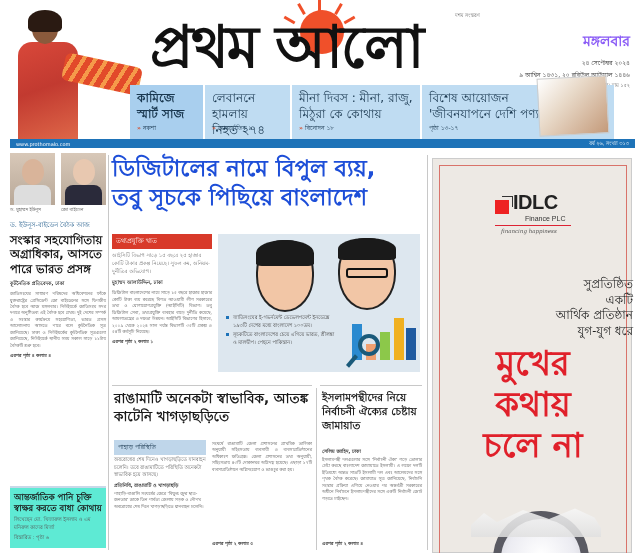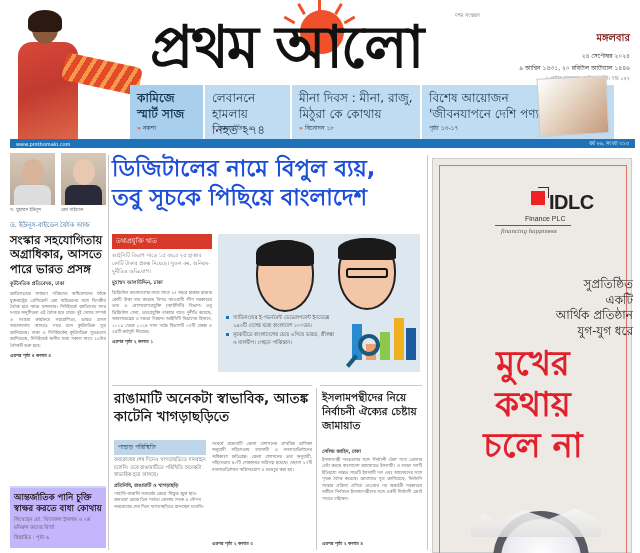--- a/index.html
+++ b/index.html
@@ -13,21 +13,21 @@
   .model .hair { position: absolute; left: 20px; top: 2px; width: 34px; height: 22px; border-radius: 50% 50% 20% 20%; background: #2a1a12; }
   .model .body { position: absolute; left: 10px; top: 34px; width: 60px; height: 101px; background: linear-gradient(160deg,#d9483a,#c23a30 45%,#e06a4a); border-radius: 14px 14px 0 0; }
   .model .scarf { position: absolute; left: 55px; top: 52px; width: 78px; height: 28px; background: repeating-linear-gradient(110deg,#e24a2a 0 6px,#f59a4a 6px 10px); transform: rotate(12deg); border-radius: 6px; }
 
   .logo { position: absolute; left: 150px; top: 18px; font-family: "DejaVu Serif", serif; font-size: 58px; font-weight: 900; color: #111; letter-spacing: -2px; line-height: 1; }
   .sun { position: absolute; left: 300px; top: 10px; width: 44px; height: 44px; border-radius: 50%; background: #f0502a; }
   .ray { position: absolute; width: 3px; height: 12px; background: #f0502a; }
   .tagline-small { position: absolute; left: 455px; top: 12px; font-size: 5px; color: #666; }
 
   .dateblock { position: absolute; right: 10px; top: 30px; text-align: right; }
-  .dayname { font-size: 10px; font-weight: bold; color: #7f1d1d; }
+  .dayname { font-size: 14px; font-weight: bold; color: #8b5cf6; }
   .date1 { font-size: 6px; color: #333; margin-top: 4px; }
   .date2 { font-size: 6px; color: #333; margin-top: 1px; }
   .date3 { font-size: 5px; color: #666; margin-top: 1px; }
 
   .teasers { position: absolute; left: 130px; top: 85px; width: 505px; height: 54px; display: flex; gap: 2px; }
   .teaser { background: #bfdcf2; padding: 5px 7px; position: relative; height: 54px; }
   .teaser.first { background: #a9cfee; }
   .teaser .t-title { font-size: 12px; color: #1a3850; line-height: 1.35; }
   .teaser .t-link { position: absolute; left: 7px; bottom: 5px; font-size: 6px; color: #1a3850; }
   .teaser .t-link b { color: #d9401a; }
@@ -44,21 +44,21 @@
   .portrait .suit { position: absolute; left: 4px; top: 32px; width: 37px; height: 20px; background: #555; border-radius: 8px 8px 0 0; }
   .portrait.p1 .suit { background: #ddd; }
   .caption-row { display: flex; gap: 6px; font-size: 4.5px; color: #444; margin-top: 2px; }
   .caption-row span { width: 45px; }
   .kicker-left { font-size: 6.5px; color: #1e5a8a; margin-top: 6px; }
   .hl-left { font-size: 11.5px; font-weight: bold; line-height: 1.25; margin-top: 2px; color: #111; }
   .byline { font-size: 5px; font-weight: bold; color: #333; margin-top: 4px; }
   .bodytext { font-size: 4.3px; line-height: 1.5; color: #555; margin-top: 3px; text-align: justify; }
   .jump { font-size: 4.5px; font-weight: bold; color: #333; margin-top: 4px; }
 
-  .box-water { position: absolute; left: 10px; top: 486px; width: 96px; height: 62px; background: #c4b5fd; border-top: 2px solid #c8d8e8; padding: 4px; }
+  .box-water { position: absolute; left: 10px; top: 486px; width: 96px; height: 62px; background: #5eead4; border-top: 2px solid #c8d8e8; padding: 4px; }
   .box-water .bw-title { font-size: 8.5px; font-weight: bold; line-height: 1.25; color: #1a1a1a; }
   .box-water .bw-sub { font-size: 5px; color: #555; margin-top: 3px; }
   .box-water .bw-page { font-size: 5px; color: #555; margin-top: 2px; }
 
   .vline { position: absolute; width: 1px; background: #c8c8c8; }
 
   .main-hl { position: absolute; left: 112px; top: 154px; width: 310px; font-size: 22.5px; font-weight: bold; line-height: 1.3; color: #1d4ed8; }
 
   .col-mid-a { position: absolute; left: 112px; top: 234px; width: 100px; }
   .red-kicker { background: #d83a2a; color: #fff; font-size: 6.5px; padding: 2px 4px; }
@@ -87,21 +87,21 @@
   .story2-jump { position: absolute; left: 212px; top: 541px; font-size: 4.5px; font-weight: bold; color: #333; }
 
   .story3-hl { position: absolute; left: 322px; top: 390px; width: 100px; font-size: 10.5px; font-weight: bold; line-height: 1.35; }
   .story3-by { position: absolute; left: 322px; top: 448px; font-size: 4.8px; font-weight: bold; color: #333; }
   .story3-body { position: absolute; left: 322px; top: 457px; width: 100px; font-size: 4.3px; line-height: 1.5; color: #555; text-align: justify; }
   .story3-jump { position: absolute; left: 322px; top: 541px; font-size: 4.5px; font-weight: bold; color: #333; }
 
   
   .ad { position: absolute; left: 432px; top: 158px; width: 200px; height: 395px; background: #ede9e4; border: 1px solid #ccc; }
   .ad-frame { position: absolute; left: 6px; top: 6px; width: 188px; height: 395px; border: 1.5px solid #d9736a; border-bottom: none; }
-  .idlc-logo { position: absolute; left: 62px; top: 32px; display: flex; align-items: flex-start; margin-left: 36px; }
+  .idlc-logo { position: absolute; left: 62px; top: 32px; display: flex; align-items: flex-end; }
   .idlc-sq { width: 14px; height: 14px; background: #e22; margin-right: 4px; position: relative; }
   .idlc-sq::after { content: ""; position: absolute; right: -4px; top: -4px; width: 10px; height: 10px; border-top: 1.5px solid #333; border-right: 1.5px solid #333; }
   .idlc-text { font-family: "Liberation Sans", sans-serif; font-size: 20px; font-weight: 900; color: #222; letter-spacing: -0.5px; }
   .idlc-sub { position: absolute; left: 92px; top: 56px; font-family: "Liberation Sans", sans-serif; font-size: 7px; color: #333; }
   .idlc-line { position: absolute; left: 62px; top: 66px; width: 76px; height: 1px; background: #d23; }
   .idlc-tag { position: absolute; left: 68px; top: 69px; font-family: "DejaVu Serif", serif; font-style: italic; font-size: 5.5px; color: #555; }
   .ad-lines { position: absolute; left: 0; top: 118px; width: 200px; text-align: right; font-size: 12px; line-height: 1.3; color: #222; font-family: "DejaVu Serif", serif; }
   .ad-big { position: absolute; left: 0; top: 184px; width: 200px; text-align: center; font-size: 34px; font-weight: bold; line-height: 1.2; color: #e0202a; }
   .ad-visual { position: absolute; left: 38px; top: 348px; width: 130px; height: 60px; }
   .ad-ring { position: absolute; left: 22px; top: 4px; width: 96px; height: 96px; border-radius: 50%; border: 8px solid #5a5a62; background: radial-gradient(circle at 50% 45%, #fff 0%, #ececf2 55%, #c8c8d0 100%); }

